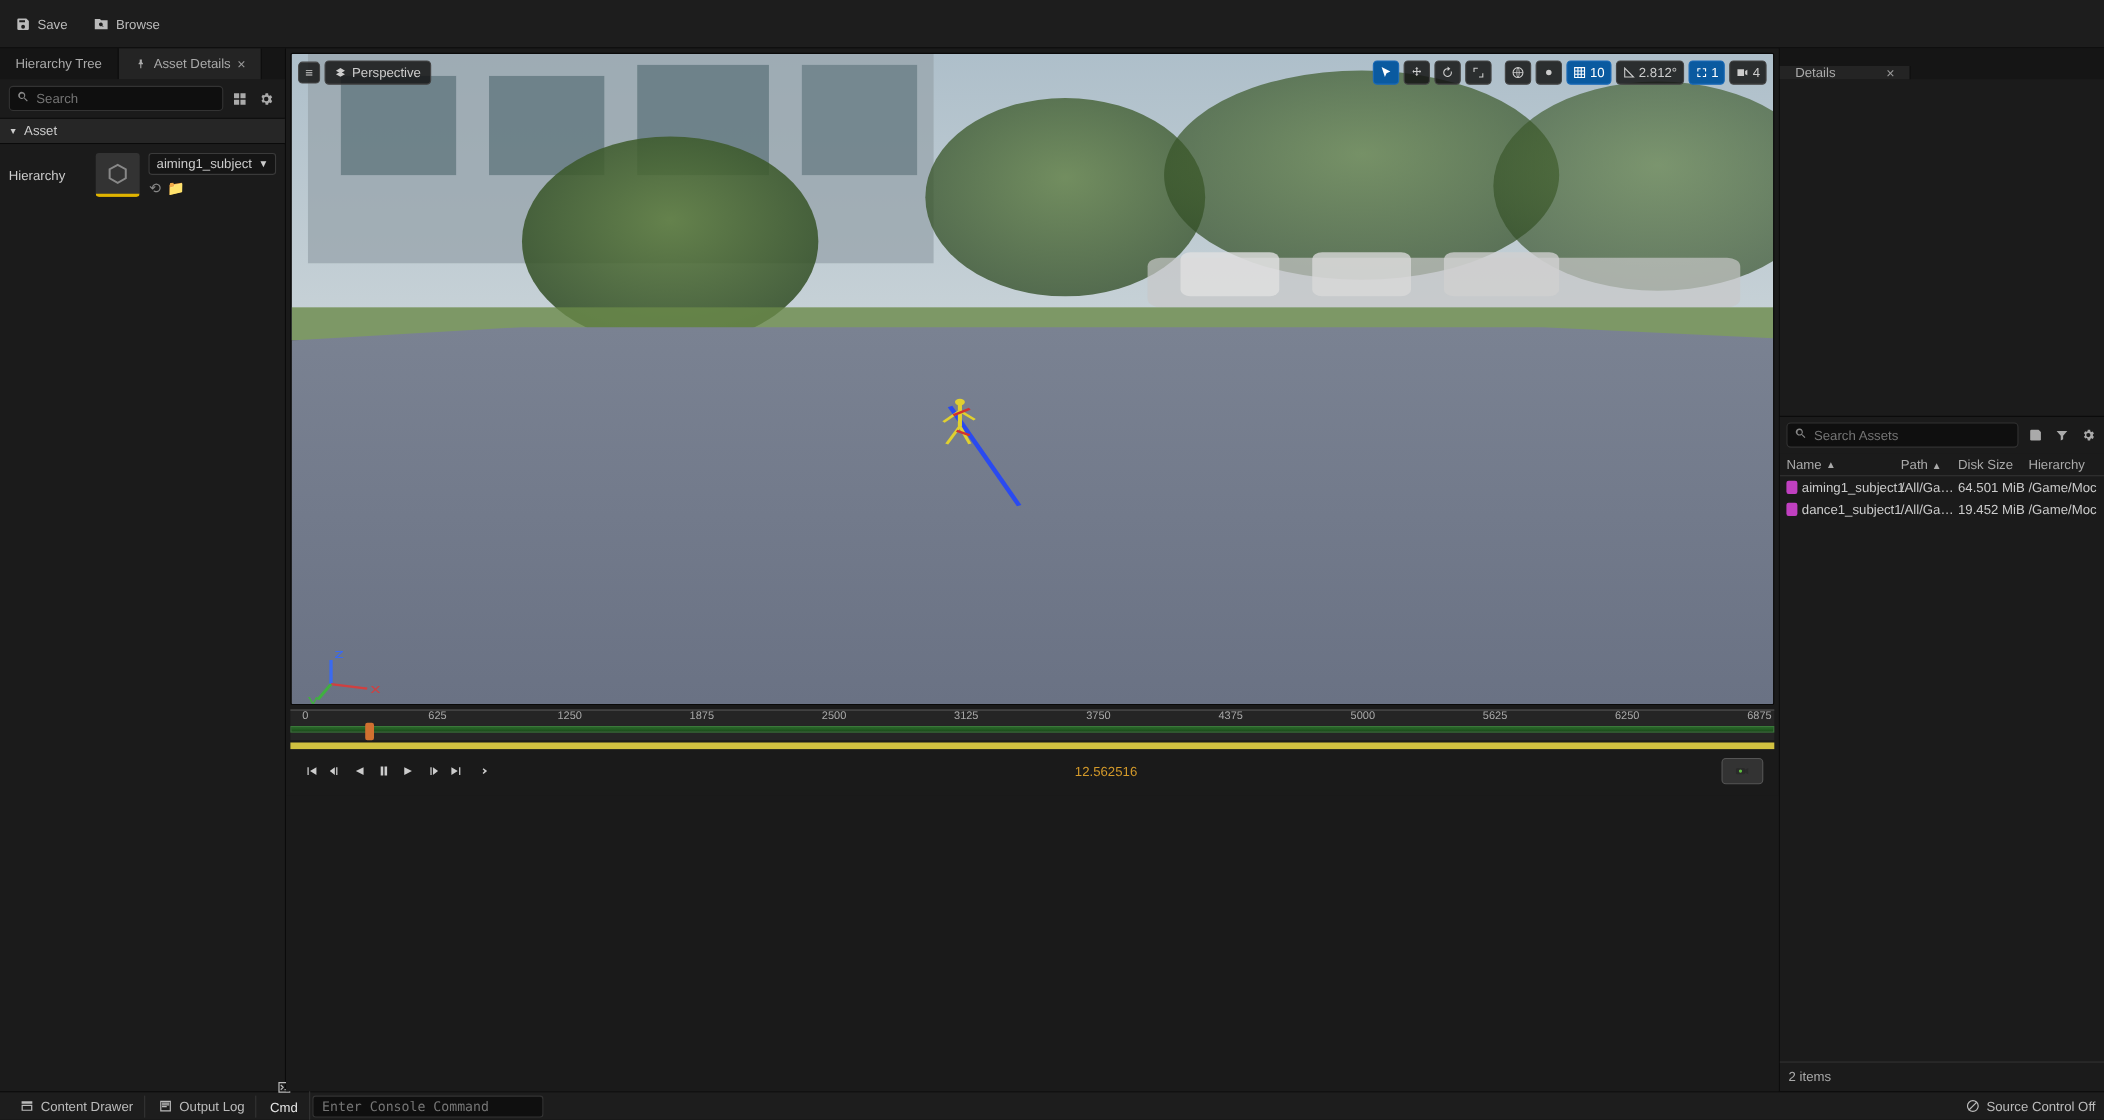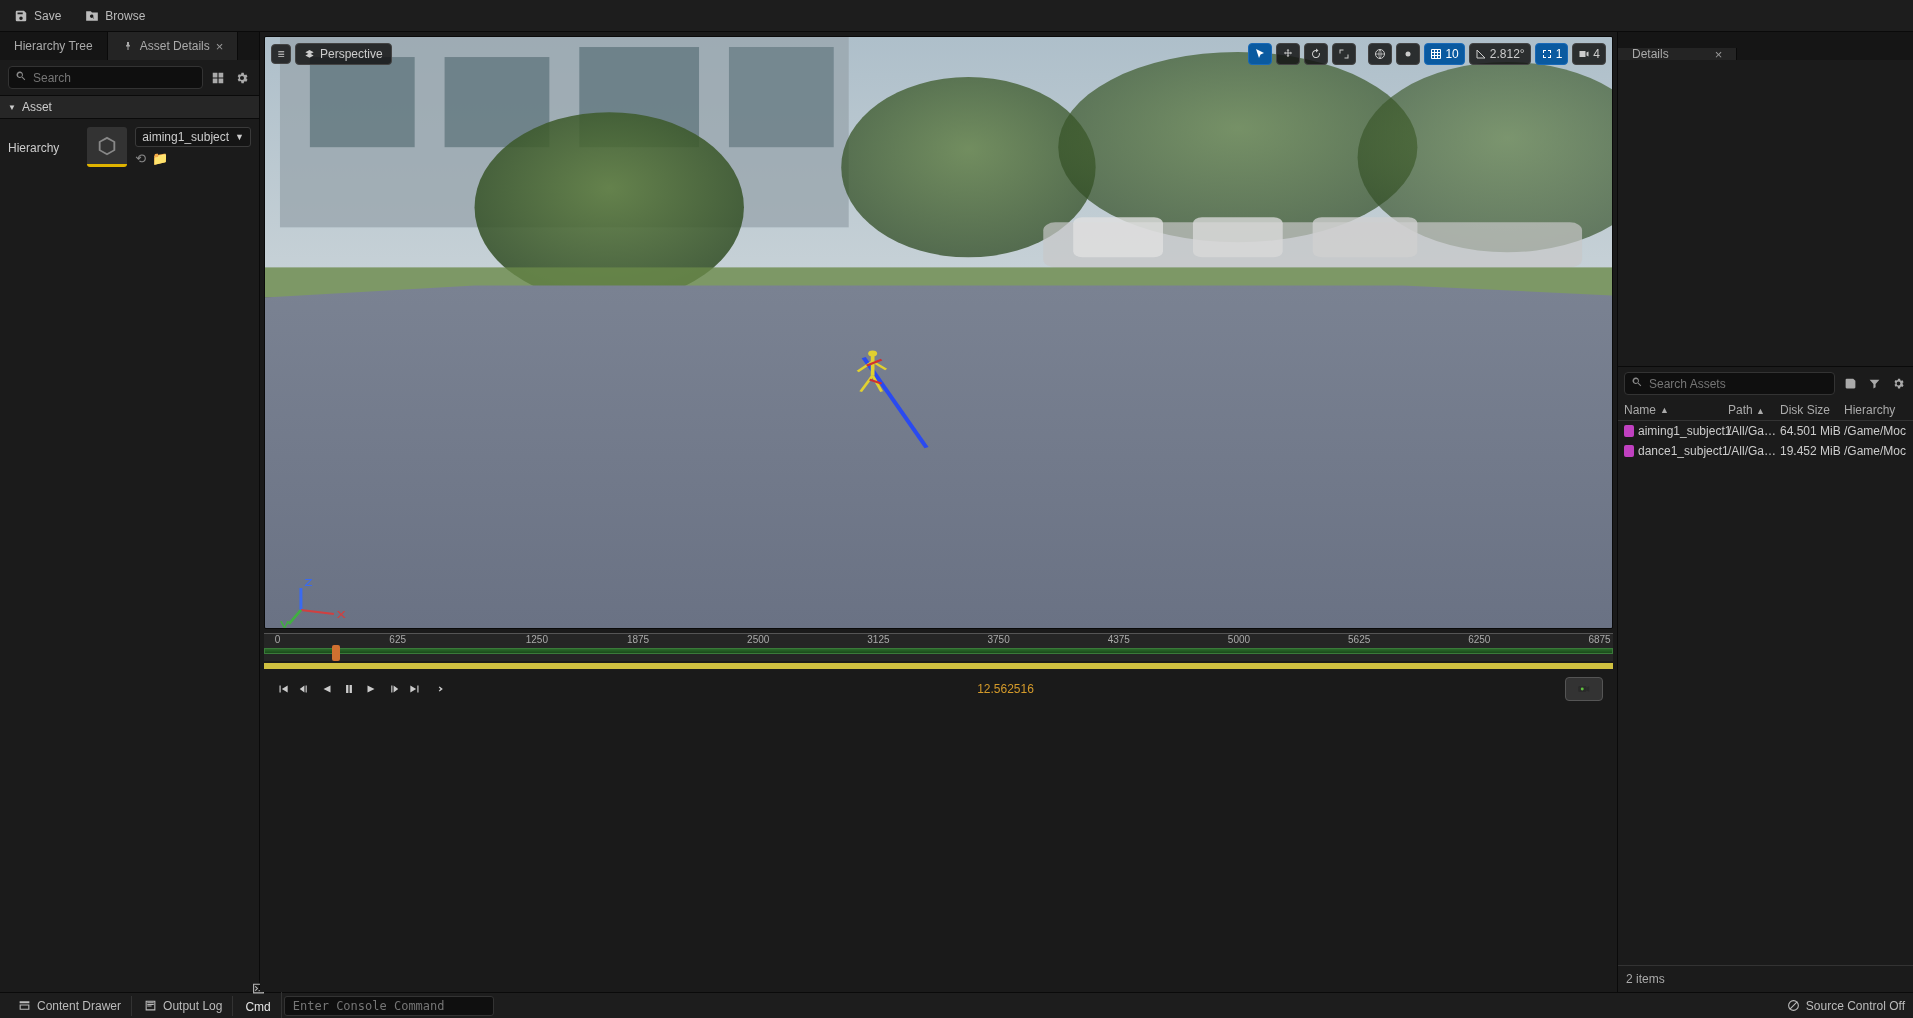--- a/index.html
+++ b/index.html
@@ -1,19 +1,19 @@
 <!DOCTYPE html>
 <html><head>
 <meta charset="utf-8">
 <style>
   * { margin: 0; padding: 0; box-sizing: border-box; font-family: "Segoe UI", Tahoma, sans-serif; font-size: 12px; }
   body { background: #151515; color: #c0c0c0; width: 1913px; height: 1018px; overflow: hidden; position: relative; display: flex; flex-direction: column; }
 
   
-  .top-bar { height: 32px; background: #1d1d1d; display: flex; align-items: center; padding: 0 8px; gap: 12px; border-bottom: 1px solid #0a0a0a; }
+  .top-bar { height: 44px; background: #1d1d1d; display: flex; align-items: center; padding: 0 8px; gap: 12px; border-bottom: 1px solid #0a0a0a; }
   .top-btn { display: flex; align-items: center; gap: 6px; color: #bbb; cursor: pointer; padding: 3px 6px; }
   .top-btn svg { width: 14px; height: 14px; fill: #bbb; }
 
   
   .main { flex: 1; display: flex; min-height: 0; }
 
   
   .left-panel { width: 260px; background: #1b1b1b; display: flex; flex-direction: column; border-right: 1px solid #0a0a0a; }
   .tab-row { display: flex; background: #151515; height: 28px; }
   .tab { padding: 6px 14px; color: #aaa; background: #151515; display: flex; align-items: center; gap: 6px; border-right: 1px solid #0a0a0a; }
@@ -304,21 +304,21 @@
     </div>
 
     <div class="timeline-wrap">
       <div class="time-ruler">
         <div class="time-track" style="position:absolute; left:0; right:0; top:14px;">
           <div class="time-playhead" style="left:5.3%"></div>
         </div>
 
       <div class="tick" style="left: 1%;">0</div>
           <div class="tick" style="left: 9.90909%;">625</div>
-          <div class="tick" style="left: 18.8182%; margin-left: 19px;">1250</div>
+          <div class="tick" style="left: 18.8182%;">1250</div>
           <div class="tick" style="left: 27.7273%;">1875</div>
           <div class="tick" style="left: 36.6364%;">2500</div>
           <div class="tick" style="left: 45.5455%;">3125</div>
           <div class="tick" style="left: 54.4545%;">3750</div>
           <div class="tick" style="left: 63.3636%;">4375</div>
           <div class="tick" style="left: 72.2727%;">5000</div>
           <div class="tick" style="left: 81.1818%;">5625</div>
           <div class="tick" style="left: 90.0909%;">6250</div>
           <div class="tick" style="left: 99%;">6875</div>
         </div>

